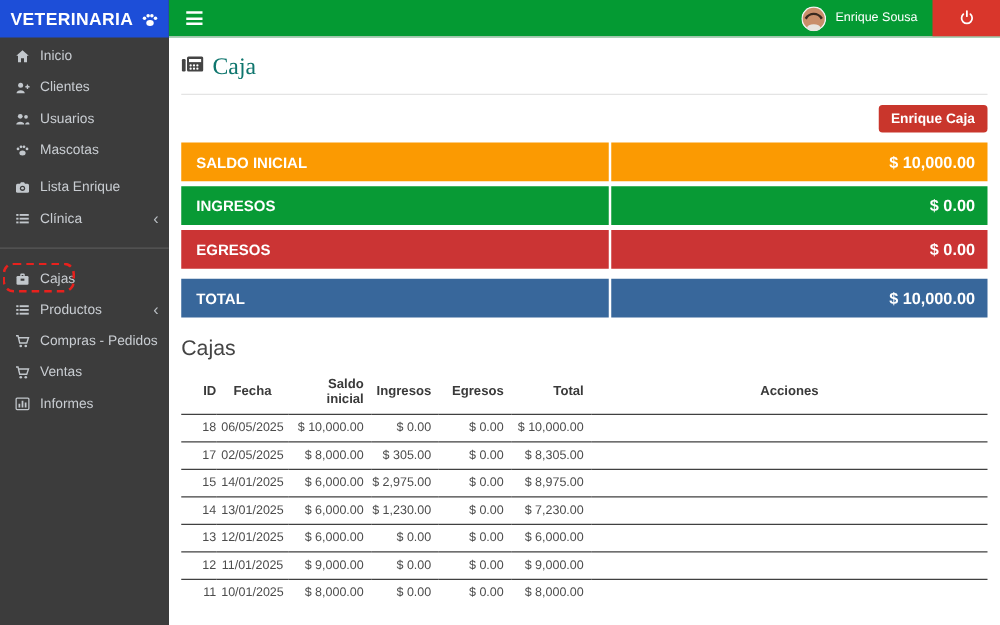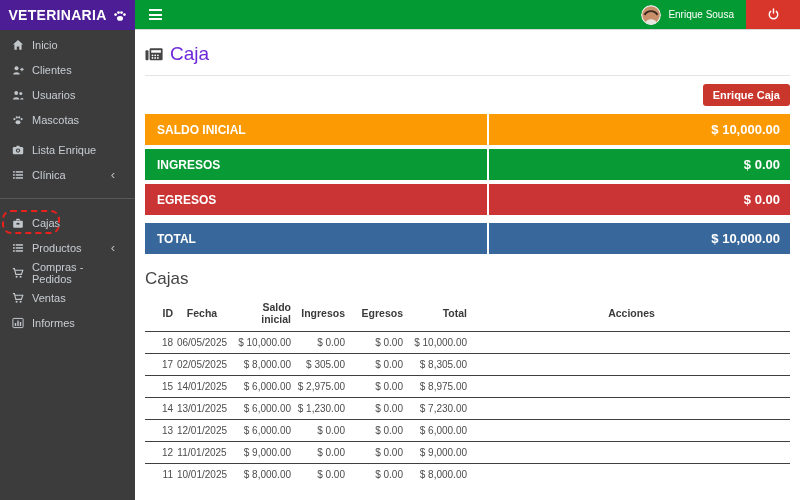--- a/index.html
+++ b/index.html
@@ -5,21 +5,21 @@
   * { margin:0; padding:0; box-sizing:border-box; }
   html,body { width:800px; height:500px; overflow:hidden; background:#fff;
     font-family:"Liberation Sans","DejaVu Sans",sans-serif; }
 
   
   .sidebar { position:fixed; left:0; top:0; width:135px; height:500px; background:#3c3c3c; z-index:5; }
   .brand { height:30px; display:flex; align-items:center; justify-content:center; gap:6px;
     color:#fff; font-weight:bold; font-size:14px; letter-spacing:.3px; }
   .nav { padding-top:2px; }
   .side-item { position:relative; height:25px; display:flex; align-items:center; gap:8px;
-    padding:0 20px 0 12px; color:#c9cdd2; font-size:11px; cursor:pointer; }
+    padding:0 8px 0 12px; color:#c9cdd2; font-size:11px; cursor:pointer; }
   .side-item .sicon { width:12px; height:12px; display:inline-flex; flex:0 0 12px; color:#c2c7cc; }
   .side-item .sicon svg { width:12px; height:12px; }
   .side-item .chev { margin-left:auto; color:#b9bec3; font-size:13px; line-height:1; }
   .side-item.gap-top { margin-top:5px; }
   .side-divider { border-top:1px solid #585858; margin:11px 0; }
   .annotation-box { position:absolute; left:2px; top:0; width:58px; height:24px;
     border:2px dashed #e8211d; border-radius:9px; pointer-events:none; }
 
   
   .topbar { margin-left:135px; height:30px; display:flex; align-items:center;
@@ -27,22 +27,22 @@
   .hamburger { padding:0 0 0 14px; cursor:pointer; }
   .hamburger i { display:block; width:13px; height:2px; background:#fff; margin:2.5px 0; }
   .user-menu { margin-left:auto; display:flex; align-items:center; gap:7px; padding-right:12px;
     color:#fff; font-size:10px; cursor:pointer; }
   .avatar { width:20px; height:20px; border-radius:50%; overflow:hidden; display:block; }
   .logout-btn { width:54px; height:100%; border:none; display:flex; align-items:center;
     justify-content:center; cursor:pointer; }
 
   
   .main { margin-left:135px; padding:8px 10px 0 10px; }
-  .page-title { display:flex; align-items:center; gap:7px; font-size:19px; font-weight:400;
-    color:#6d28d9; margin:5px 0 10px; }
+  .page-title { display:flex; gap:7px; font-size:19px; font-weight:400;
+    color:#0f766e; margin:5px 0 10px;font-family:Liberation Serif, serif; }
   .page-title svg { width:18px; height:16px; }
   .rule { border:none; border-top:1px solid #e4e4e4; margin:0 0 8px; }
   .actions-row { display:flex; justify-content:flex-end; margin:0 0 8px; }
   .btn-close-caja { color:#fff; border:none; border-radius:3px; font-size:11px; font-weight:bold;
     padding:5px 10px; cursor:pointer; font-family:inherit; }
 
   .summary { margin-top:2px; }
   .bar { display:flex; gap:2px; height:31px; margin-bottom:4px; color:#fff; }
   .bar-label { flex:0 0 53%; display:flex; align-items:center; padding-left:12px;
     font-weight:bold; font-size:12px; }
@@ -56,21 +56,21 @@
   td { padding:5px 0; border-top:1px solid #404040; }
   .c0 { text-align:right; }
   .c1 { text-align:center; }
   .c2,.c3,.c4,.c5 { text-align:right; padding-right:6px; }
   .c6 { text-align:center; }
 </style>
 </head>
 <body>
 
 <aside class="sidebar" style="background: rgb(60, 60, 60);">
-  <div class="brand" style="background: #4c1d95;">
+  <div class="brand" style="background: #1d4ed8;">
     <span>VETERINARIA</span>
     <span style="display:inline-flex;width:14px;height:13px;">
       <svg viewBox="0 0 14 13" fill="#fff">
           <ellipse cx="7" cy="9.4" rx="3" ry="2.4"></ellipse>
           <circle cx="2.6" cy="5.6" r="1.4"></circle>
           <circle cx="5.5" cy="3.6" r="1.4"></circle>
           <circle cx="8.5" cy="3.6" r="1.4"></circle>
           <circle cx="11.4" cy="5.6" r="1.4"></circle>
         </svg>
     </span>

